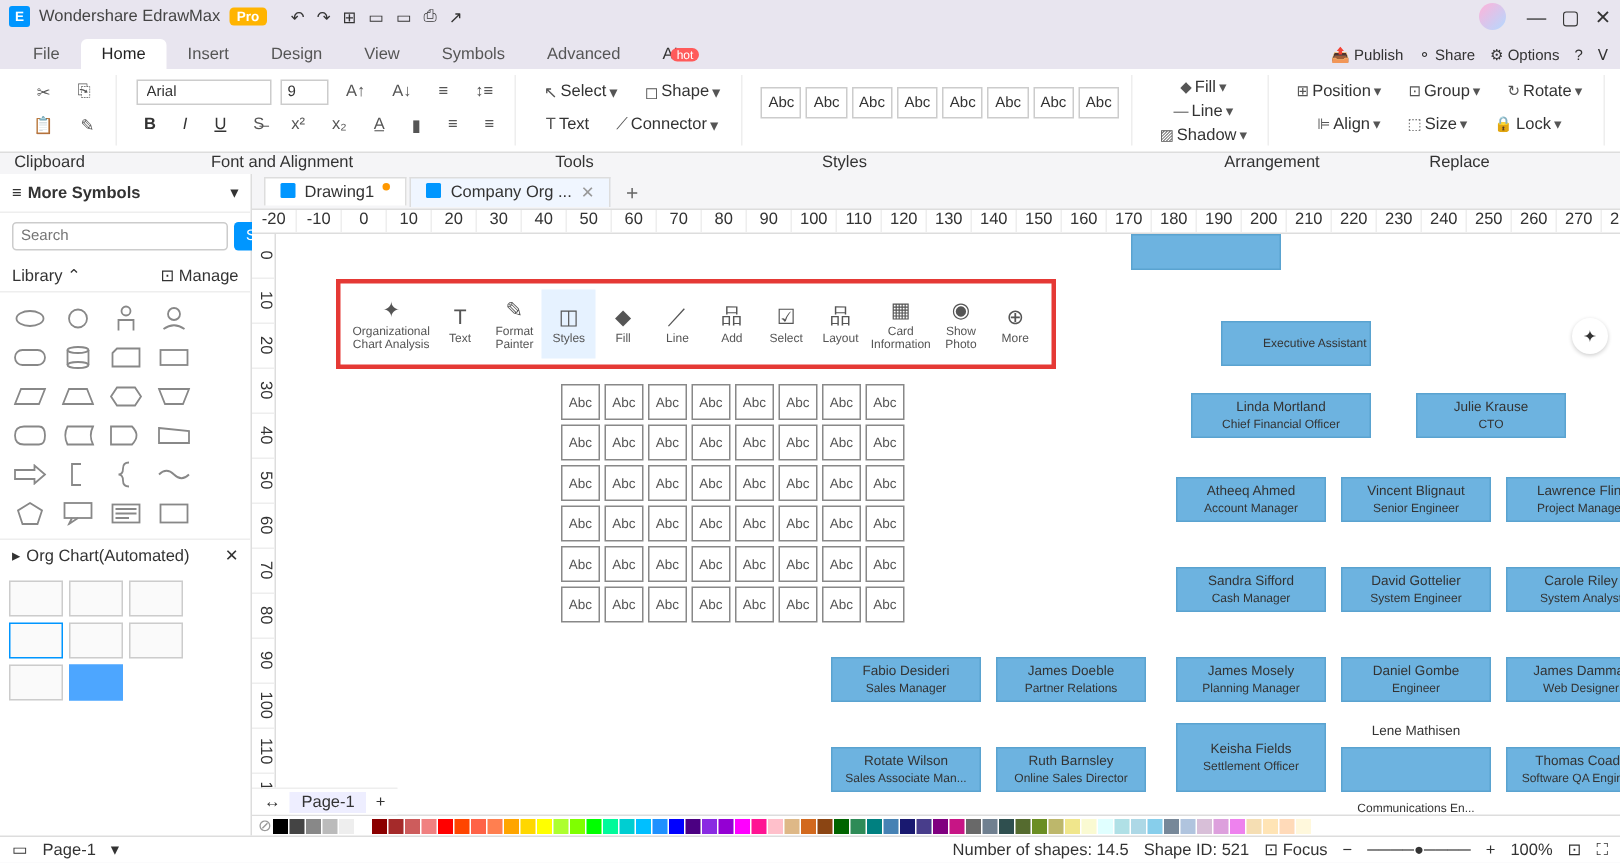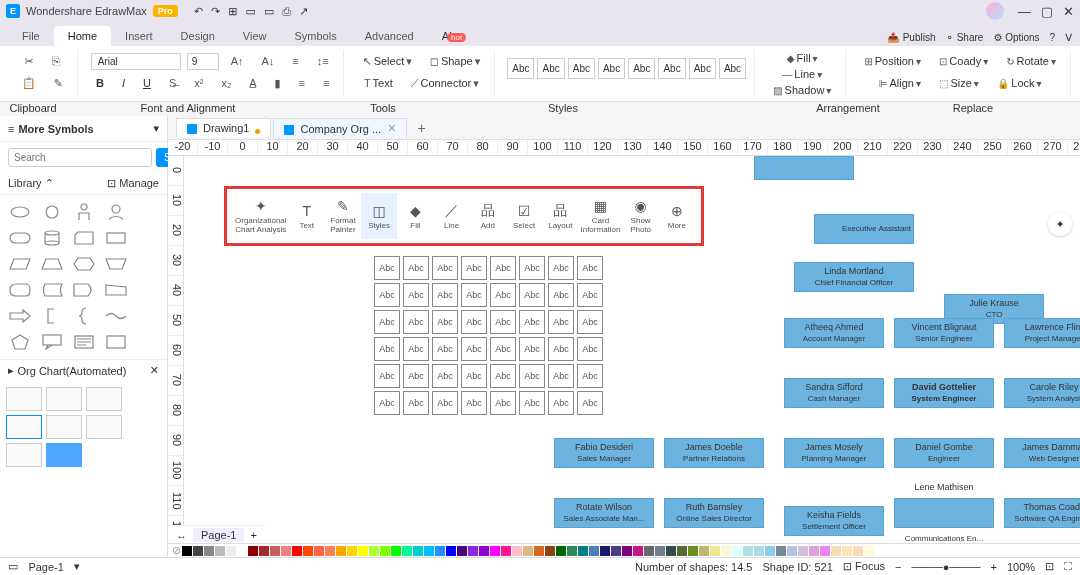--- a/index.html
+++ b/index.html
@@ -42,21 +42,21 @@
 .shapes-grid{padding:6px;display:grid;grid-template-columns:repeat(5,1fr);gap:4px;overflow-y:auto;flex:0 0 auto}
 .shape-cell{width:28px;height:22px;display:flex;align-items:center;justify-content:center}
 .shape-cell svg{stroke:#888;fill:none;stroke-width:1.2}
 .sublib-header{padding:4px 8px;display:flex;justify-content:space-between;align-items:center;border-top:1px solid #eee;font-size:10px;color:#555}
 .templates-row{padding:6px;display:flex;flex-wrap:wrap;gap:4px}
 .tmpl{width:36px;height:24px;border:1px solid #ccc;background:#fafafa}
 .tmpl.blue{background:#4da6ff;border-color:#4da6ff}
 .tmpl.sel{border:1px solid #0096ff}
 .canvas-area{flex:1;position:relative;background:#eef0f3;overflow:hidden}
 .doc-tabs{height:24px;background:#f5f5f7;display:flex;align-items:center;padding-left:8px;gap:2px;border-bottom:1px solid #ddd}
-.doc-tab{padding:3px 10px;background:#fff;border:1px solid #ddd;border-bottom:none;font-size:10px;display:flex;align-items:flex-end;gap:6px;cursor:pointer}
+.doc-tab{padding:3px 10px;background:#fff;border:1px solid #ddd;border-bottom:none;font-size:10px;display:flex;align-items:flex-start;gap:6px;cursor:pointer}
 .doc-tab .dot{width:5px;height:5px;border-radius:50%;background:#ff9800}
 .doc-tab .close{color:#999;font-size:11px}
 .doc-tab .icon{width:10px;height:10px;background:#0096ff;border-radius:1px}
 .add-tab{font-size:14px;color:#666;padding:0 8px;cursor:pointer}
 .ruler-h{height:16px;background:#fff;border-bottom:1px solid #ddd;display:flex;font-size:7px;color:#888;position:relative}
 .ruler-h .tick{flex:0 0 30px;text-align:center;border-right:1px solid #eee;position:relative}
 .canvas{position:absolute;top:40px;left:16px;right:0;bottom:0;background:#fff}
 .ruler-v{position:absolute;top:40px;left:0;width:16px;bottom:0;background:#fff;border-right:1px solid #ddd;display:flex;flex-direction:column;font-size:7px;color:#888}
 .ruler-v .tick{flex:0 0 30px;writing-mode:vertical-rl;text-align:center;border-bottom:1px solid #eee}
 .context-toolbar{position:absolute;top:30px;left:40px;width:480px;height:60px;background:#fff;border:3px solid #e53935;display:flex;padding:4px 6px;gap:0;z-index:10}
@@ -187,21 +187,21 @@
     <div class="ribbon-row">
         <span class="rbtn small">― <span>Line</span> ▾</span>
       </div>
     <div class="ribbon-row">
         <span class="rbtn small">▨ <span>Shadow</span> ▾</span>
       </div>
   </div>
   <div class="ribbon-group" style="flex:0 0 180px">
     <div class="ribbon-row">
       <span class="rbtn small">⊞ <span>Position</span>▾</span>
-      <span class="rbtn small">⊡ <span>Coady</span>▾</span>
+      <span class="rbtn small">⊡ <span>Group</span>▾</span>
       <span class="rbtn small">↻ <span>Rotate</span>▾</span>
     </div>
     <div class="ribbon-row">
       <span class="rbtn small">⊫ <span>Align</span>▾</span>
       <span class="rbtn small">⬚ <span>Size</span>▾</span>
       <span class="rbtn small">🔒 <span>Lock</span>▾</span>
     </div>
   </div>
   <div class="ribbon-group">
     
@@ -556,41 +556,41 @@
           <div class="org-box" style="top: 58px; left: 460px; width: 100px; height: 30px; text-align: right;">
             <div class="role">Executive Assistant</div>
           </div>
           <div class="org-box" style="top: 58px; left: 240px; width: 100px; height: 30px;">
             <div class="role">me</div>
           </div>
           <div class="org-box" style="top: 106px; left: 440px; width: 120px; height: 30px;">
             <div class="name">Linda Mortland</div>
             <div class="role">Chief Financial Officer</div>
           </div>
-          <div class="org-box" style="top: 106px; left: 590px; width: 100px; height: 30px; margin-top: 32px;">
+          <div class="org-box" style="top: 106px; left: 590px; width: 100px; height: 30px;">
             <div class="name">Julie Krause</div>
             <div class="role">CTO</div>
           </div>
           <div class="org-box" style="top: 162px; left: 430px; width: 100px; height: 30px;">
             <div class="name">Atheeq Ahmed</div>
             <div class="role">Account Manager</div>
           </div>
           <div class="org-box" style="top: 162px; left: 540px; width: 100px; height: 30px;">
             <div class="name">Vincent Blignaut</div>
             <div class="role">Senior Engineer</div>
           </div>
           <div class="org-box" style="top: 162px; left: 650px; width: 100px; height: 30px;">
             <div class="name">Lawrence Flint</div>
             <div class="role">Project Manager</div>
           </div>
           <div class="org-box" style="top: 222px; left: 430px; width: 100px; height: 30px;">
             <div class="name">Sandra Sifford</div>
             <div class="role">Cash Manager</div>
           </div>
-          <div class="org-box" style="top: 222px; left: 540px; width: 100px; height: 30px; font-weight: bold;">
+          <div class="org-box" style="top: 222px; left: 540px; width: 100px; height: 30px;">
             <div class="name">David Gottelier</div>
             <div class="role">System Engineer</div>
           </div>
           <div class="org-box" style="top: 222px; left: 650px; width: 100px; height: 30px;">
             <div class="name">Carole Riley</div>
             <div class="role">System Analyst</div>
           </div>
           <div class="org-box" style="top: 282px; left: 200px; width: 100px; height: 30px;">
             <div class="name">Fabio Desideri</div>
             <div class="role">Sales Manager</div>
@@ -612,21 +612,21 @@
             <div class="role">Web Designer</div>
           </div>
           <div class="org-box" style="top: 342px; left: 200px; width: 100px; height: 30px;">
             <div class="name">Rotate Wilson</div>
             <div class="role">Sales Associate Man...</div>
           </div>
           <div class="org-box" style="top: 342px; left: 310px; width: 100px; height: 30px;">
             <div class="name">Ruth Barnsley</div>
             <div class="role">Online Sales Director</div>
           </div>
-          <div class="org-box" style="top: 350px; left: 430px; width: 100px; height: 30px;">
+          <div class="org-box" style="top: 326px; left: 430px; width: 100px; height: 46px;">
             <div class="name">Keisha Fields</div>
             <div class="role">Settlement Officer</div>
           </div>
           <div class="org-box" style="top: 342px; left: 540px; width: 100px; height: 30px; gap: 40px;">
             <div class="name">Lene Mathisen</div>
             <div class="role">Communications En...</div>
           </div>
           <div class="org-box" style="top: 342px; left: 650px; width: 100px; height: 30px;">
             <div class="name">Thomas Coady</div>
             <div class="role">Software QA Engineer</div>

